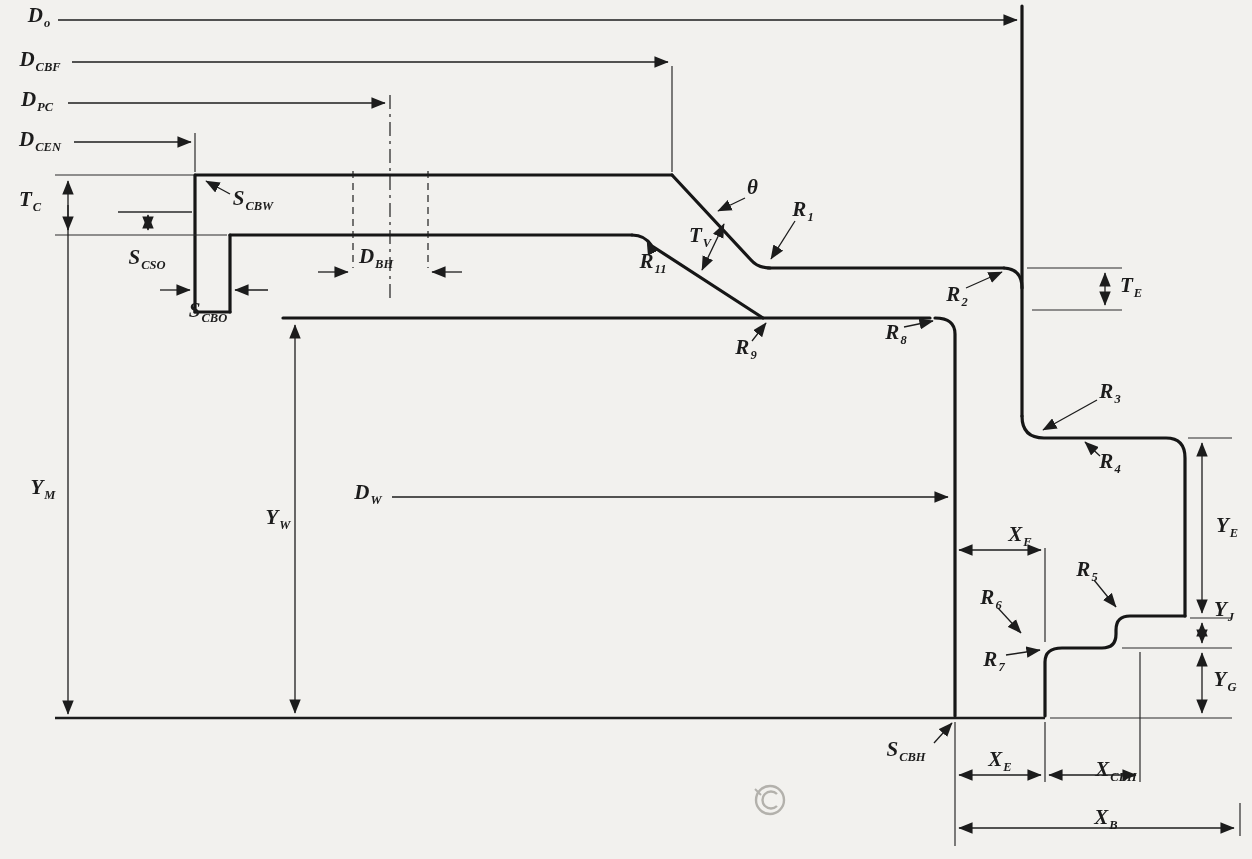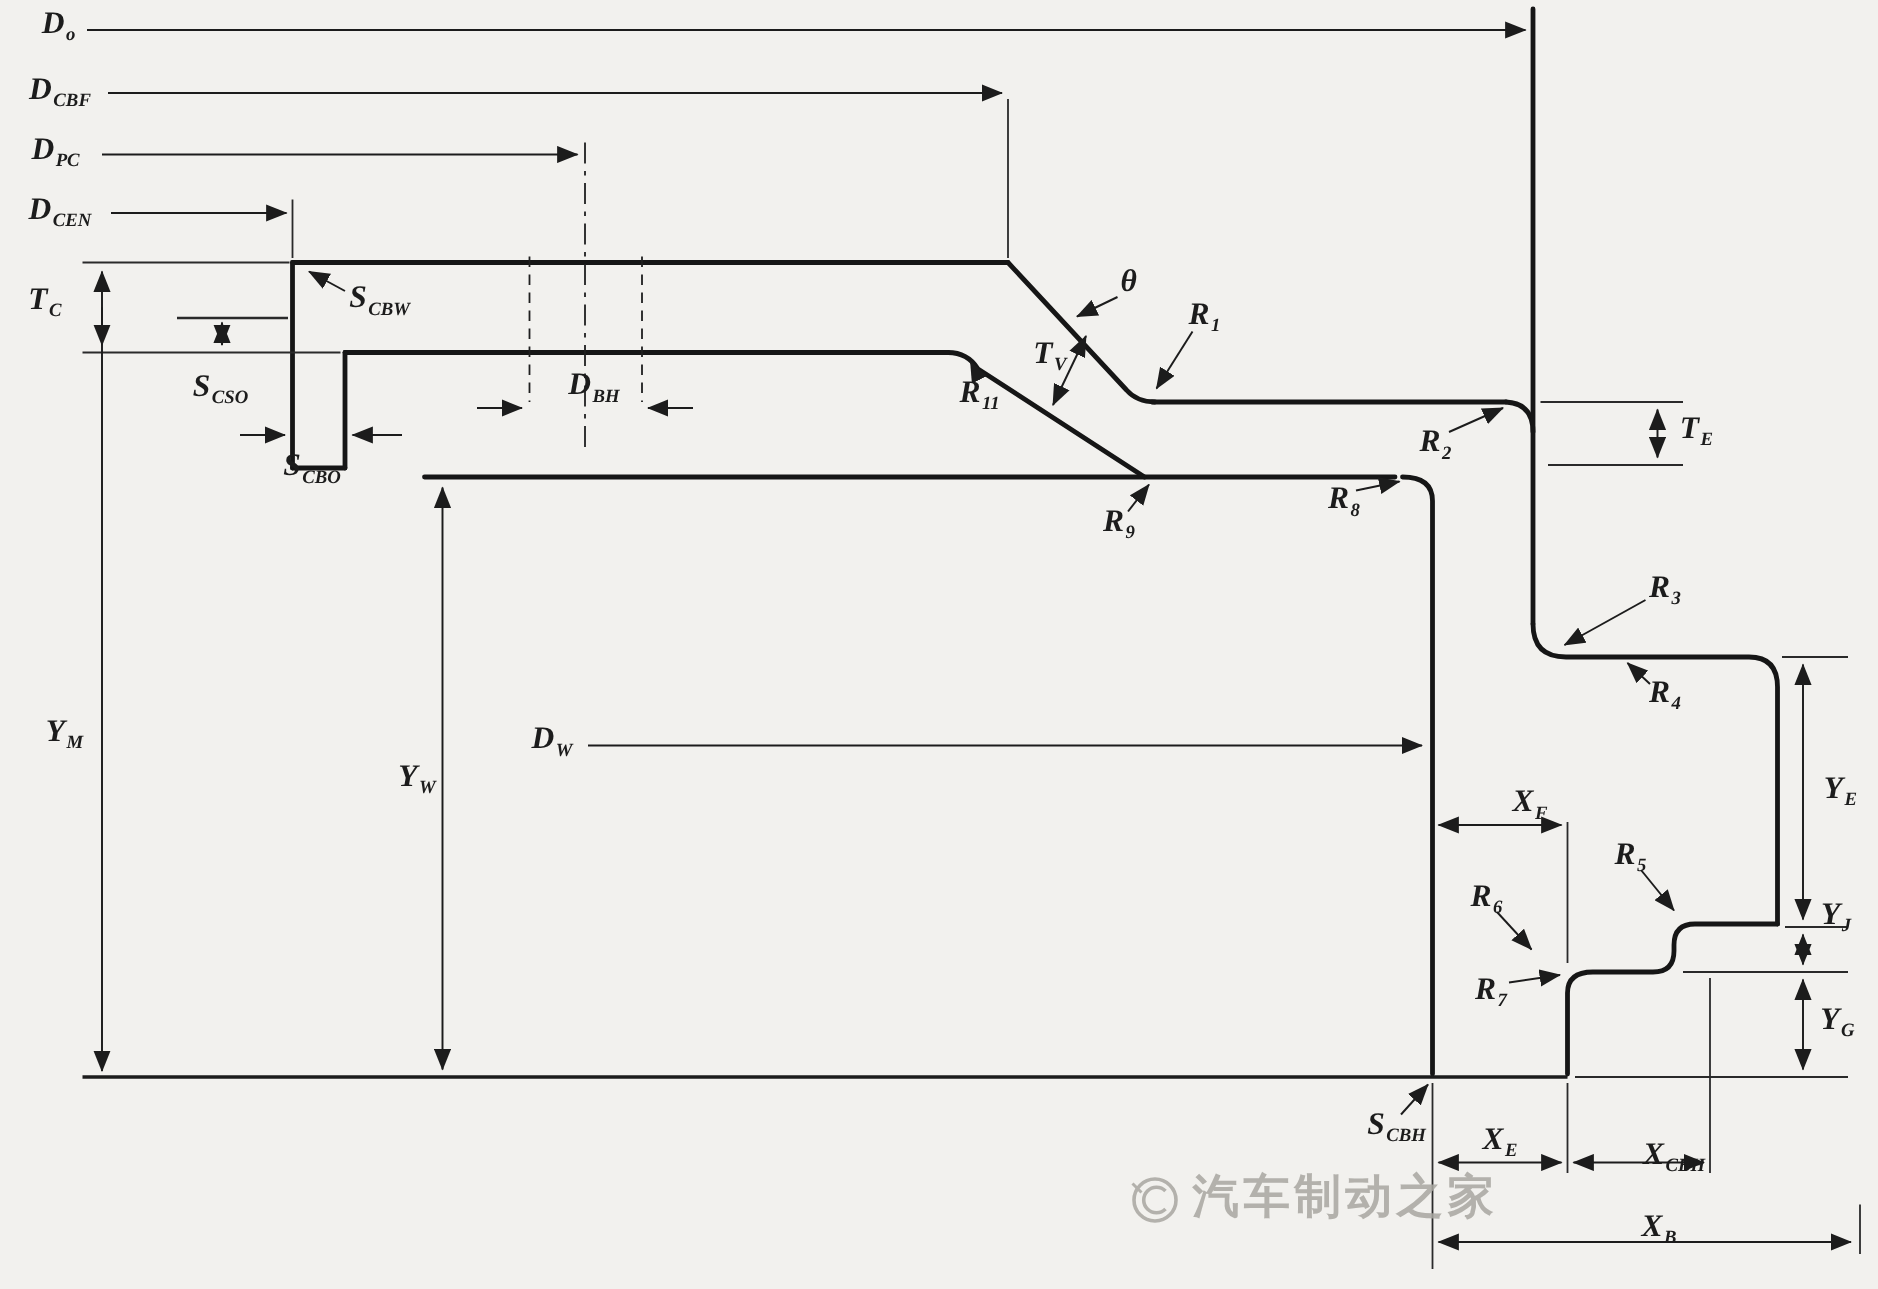--- a/index.html
+++ b/index.html
@@ -150,41 +150,40 @@
 </svg>
 
   <div class="lbl" style="left:39px;top:17px"><i>D</i><sub>o</sub></div>
   <div class="lbl" style="left:40px;top:61px"><i>D</i><sub>CBF</sub></div>
   <div class="lbl" style="left:37px;top:101px"><i>D</i><sub>PC</sub></div>
   <div class="lbl" style="left:40px;top:141px"><i>D</i><sub>CEN</sub></div>
   <div class="lbl" style="left:30px;top:201px"><i>T</i><sub>C</sub></div>
   <div class="lbl" style="left:253px;top:200px"><i>S</i><sub>CBW</sub></div>
   <div class="lbl" style="left:147px;top:259px"><i>S</i><sub>CSO</sub></div>
   <div class="lbl" style="left:208px;top:312px"><i>S</i><sub>CBO</sub></div>
-  <div class="lbl" style="left:396px;top:258px"><i>D</i><sub>BH</sub></div>
+  <div class="lbl" style="left:376px;top:258px"><i>D</i><sub>BH</sub></div>
   <div class="lbl" style="left:653px;top:263px"><i>R</i><sub>11</sub></div>
   <div class="lbl" style="left:753px;top:189px"><i>θ</i><sub></sub></div>
   <div class="lbl" style="left:700px;top:237px"><i>T</i><sub>V</sub></div>
   <div class="lbl" style="left:803px;top:211px"><i>R</i><sub>1</sub></div>
   <div class="lbl" style="left:957px;top:296px"><i>R</i><sub>2</sub></div>
   <div class="lbl" style="left:1131px;top:287px"><i>T</i><sub>E</sub></div>
   <div class="lbl" style="left:896px;top:334px"><i>R</i><sub>8</sub></div>
   <div class="lbl" style="left:746px;top:349px"><i>R</i><sub>9</sub></div>
   <div class="lbl" style="left:1110px;top:393px"><i>R</i><sub>3</sub></div>
   <div class="lbl" style="left:1110px;top:463px"><i>R</i><sub>4</sub></div>
   <div class="lbl" style="left:43px;top:489px"><i>Y</i><sub>M</sub></div>
   <div class="lbl" style="left:278px;top:519px"><i>Y</i><sub>W</sub></div>
   <div class="lbl" style="left:368px;top:494px"><i>D</i><sub>W</sub></div>
   <div class="lbl" style="left:1020px;top:536px"><i>X</i><sub>F</sub></div>
   <div class="lbl" style="left:1227px;top:527px"><i>Y</i><sub>E</sub></div>
   <div class="lbl" style="left:1087px;top:571px"><i>R</i><sub>5</sub></div>
   <div class="lbl" style="left:991px;top:599px"><i>R</i><sub>6</sub></div>
   <div class="lbl" style="left:994px;top:661px"><i>R</i><sub>7</sub></div>
   <div class="lbl" style="left:1224px;top:611px"><i>Y</i><sub>J</sub></div>
   <div class="lbl" style="left:1225px;top:681px"><i>Y</i><sub>G</sub></div>
-  <div class="lbl" style="left:931px;top:751px"><i>S</i><sub>CBH</sub></div>
+  <div class="lbl" style="left:906px;top:751px"><i>S</i><sub>CBH</sub></div>
   <div class="lbl" style="left:1000px;top:761px"><i>X</i><sub>E</sub></div>
   <div class="lbl" style="left:1116px;top:771px"><i>X</i><sub>CBH</sub></div>
   <div class="lbl" style="left:1106px;top:819px"><i>X</i><sub>B</sub></div>
 
-  <span id="watermark-text">汽车制动之家</span>
 
 </div>
 
 </body></html>

